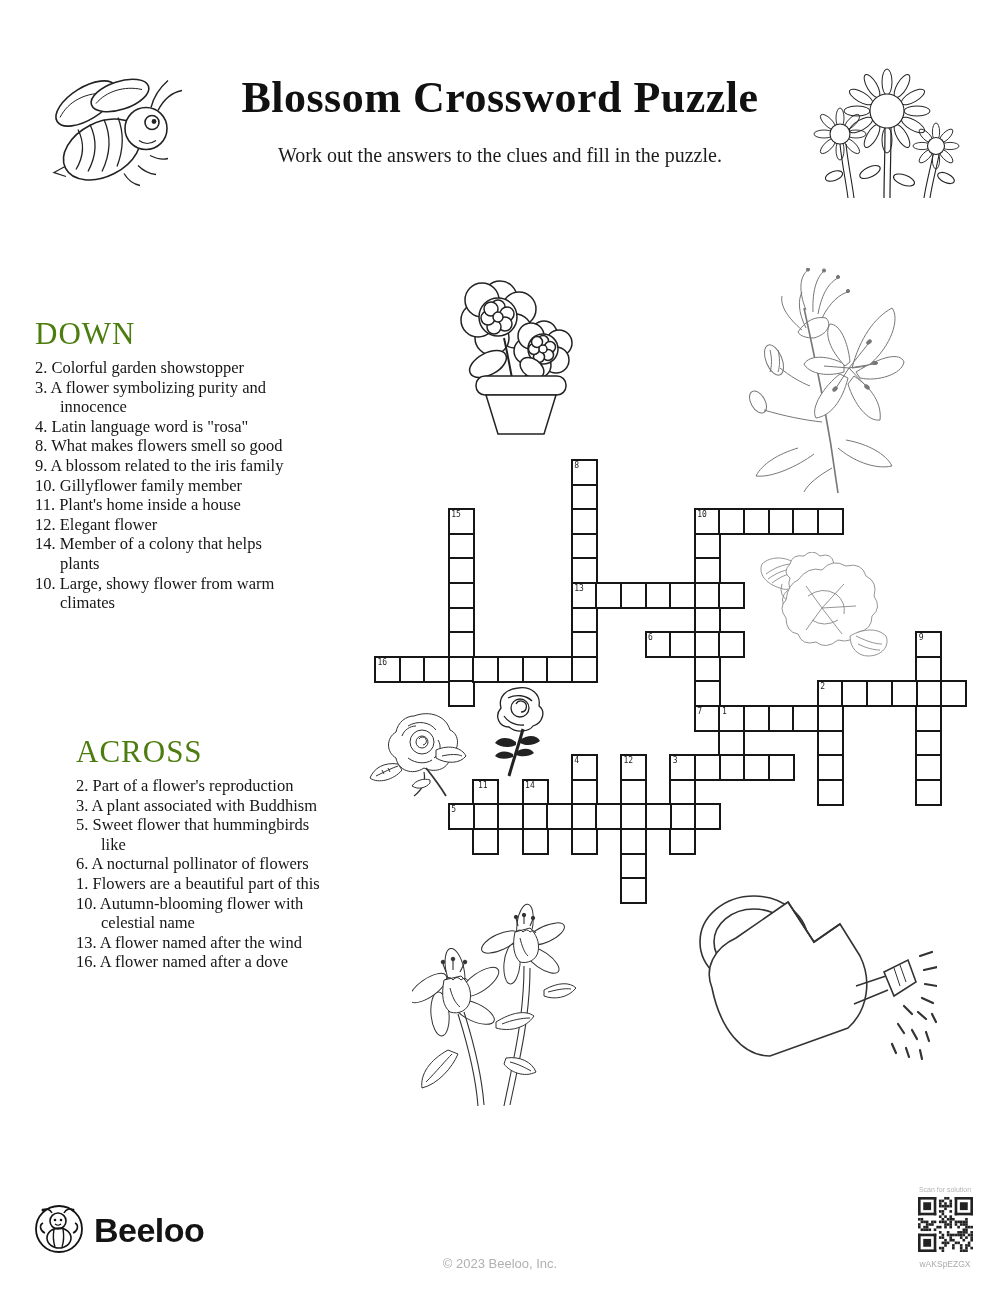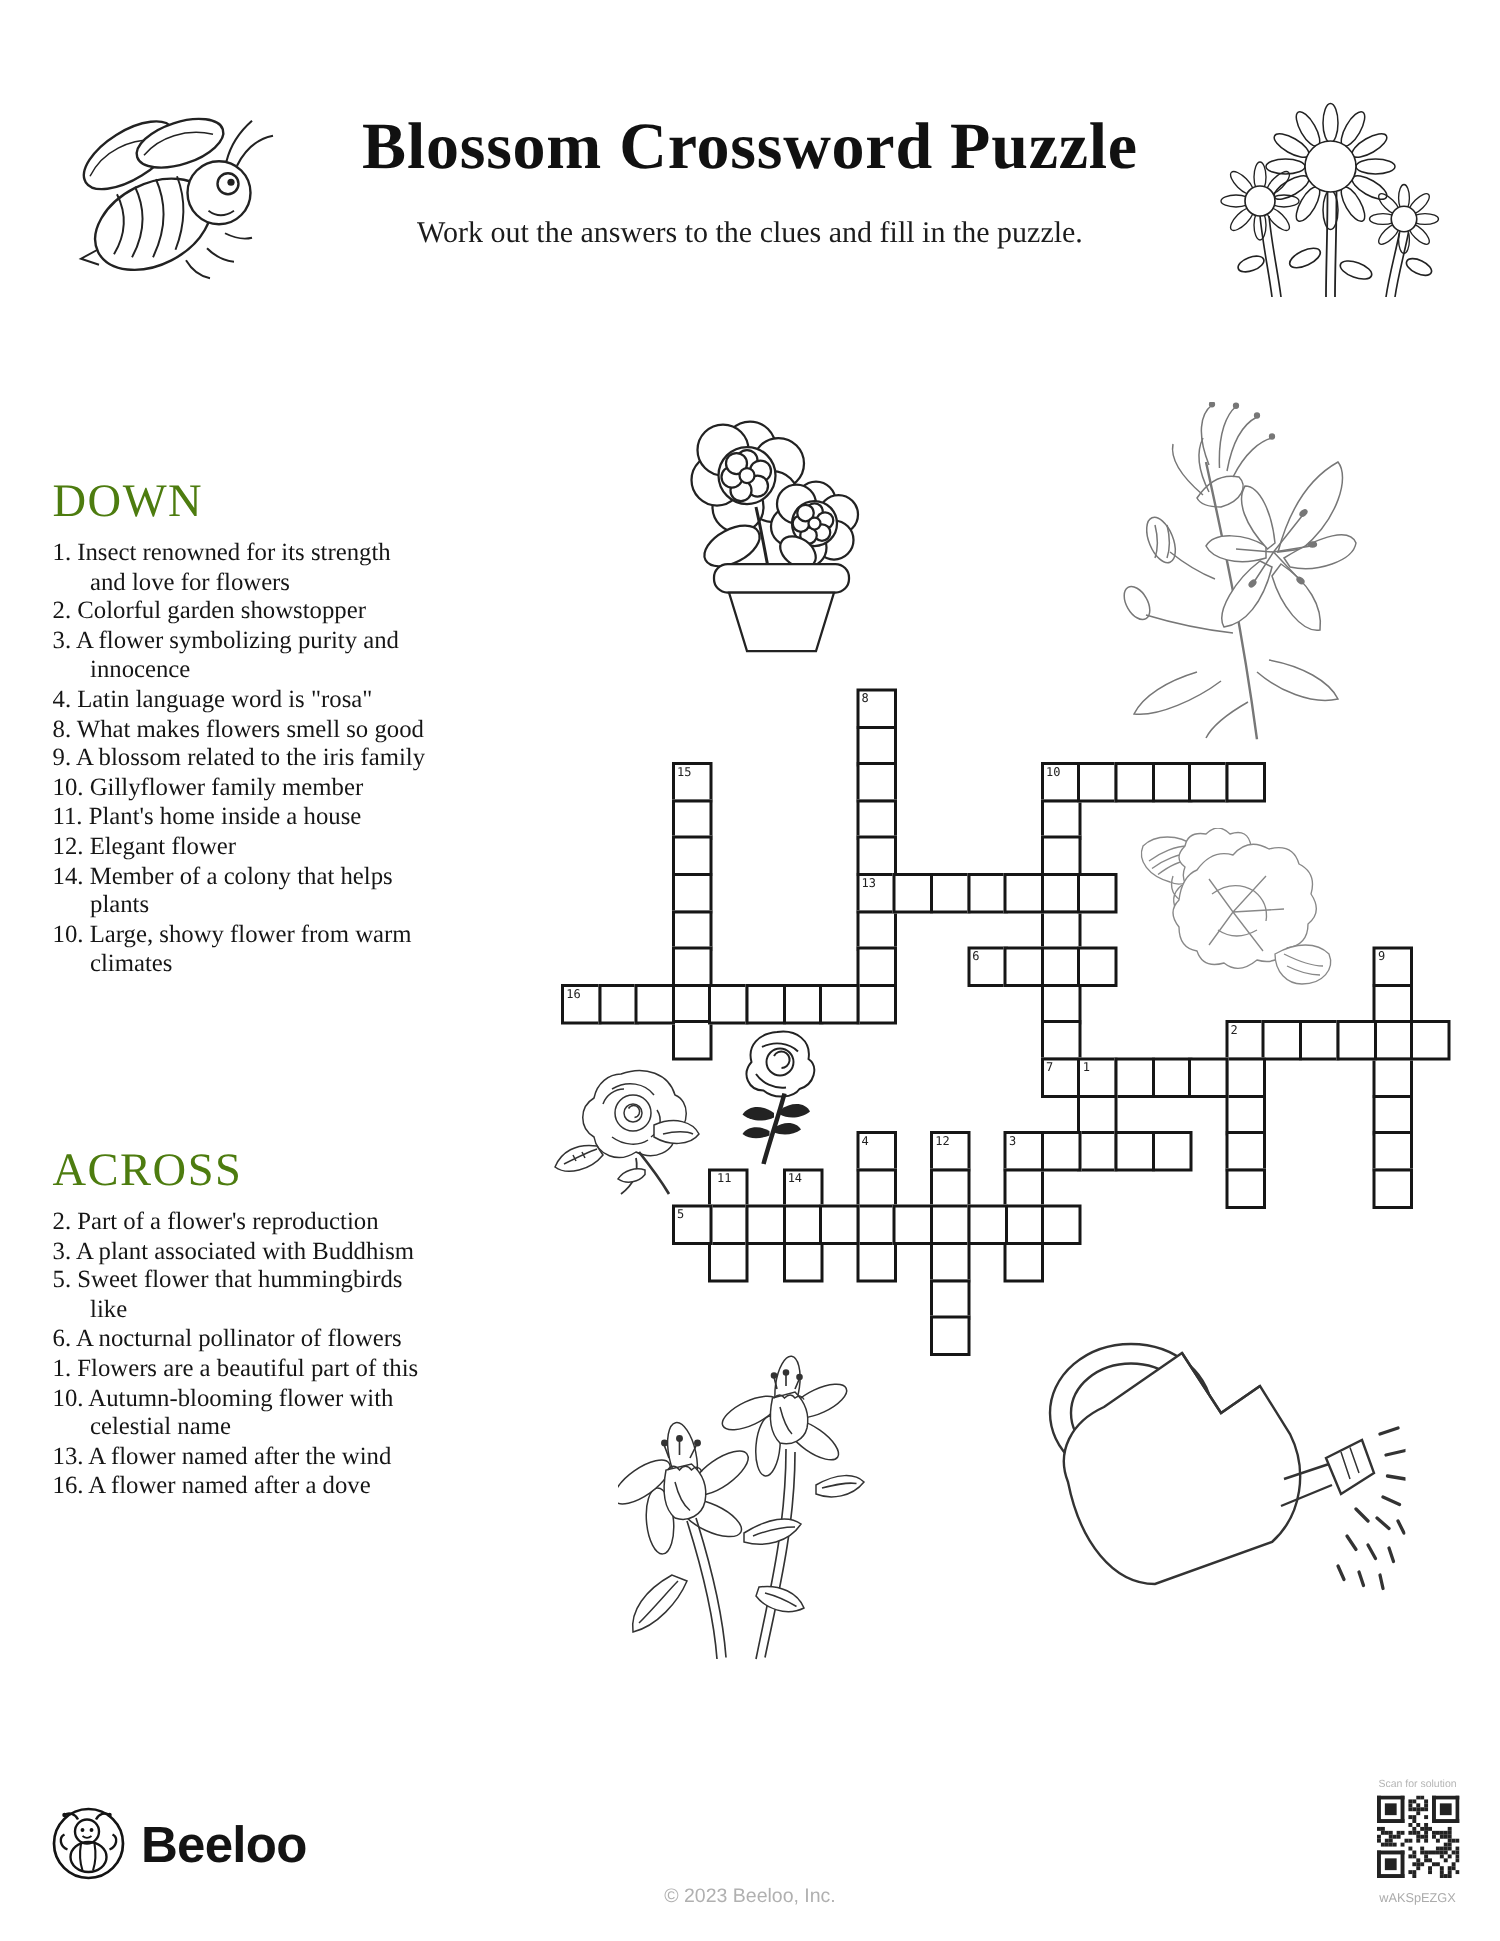--- a/index.html
+++ b/index.html
@@ -8,21 +8,21 @@
   
   #title{position:absolute;left:150px;right:150px;top:72px;text-align:center;
          font-size:44px;font-weight:700;letter-spacing:.5px;color:#111;}
   #subtitle{position:absolute;left:150px;right:150px;top:144px;text-align:center;
             font-size:20px;color:#1c1c1c;}
   .illus{position:absolute;}
   .illus svg{display:block;width:100%;height:100%;}
   
   .clue-block{position:absolute;left:35px;width:250px;}
   #down-block{top:316px;}
-  #across-block{top:762px;}
+  #across-block{top:734px;margin-left:41px;}
   .clue-heading{font-size:31px;letter-spacing:1px;color:#4d7c0f;font-weight:500;
                 font-family:"Liberation Serif",serif;margin:0 0 6px 0;}
   .clue{font-size:16.5px;line-height:19.6px;padding-left:25px;text-indent:-25px;color:#161616;}
   
   #grid-layer{position:absolute;z-index:2;}
   .cell{position:absolute;box-sizing:border-box;background:#fff;border:2.4px solid #161616;}
   .cellnum{position:absolute;z-index:3;font-family:"DejaVu Sans Mono",monospace;
            font-size:8px;line-height:8px;color:#222;}
   
   #brand-row{position:absolute;left:33px;top:1203px;height:54px;}
@@ -302,21 +302,20 @@
         <path d="M262,116 l8,8 M276,122 l8,7 M290,124 l4,8"></path>
         <path d="M256,134 l6,9 M270,140 l5,9 M284,142 l3,9"></path>
         <path d="M250,154 l4,9 M264,158 l3,9 M278,160 l2,9"></path>
       </g>
     </svg>
   </div>
 
   <div id="down-block" class="clue-block">
     <div class="clue-heading">DOWN</div>
     <div>
-        <div class="clue">1. Insect renowned for its strength and love for flowers</div>
         <div class="clue">2. Colorful garden showstopper</div>
         <div class="clue">3. A flower symbolizing purity and innocence</div>
         <div class="clue">4. Latin language word is "rosa"</div>
         <div class="clue">8. What makes flowers smell so good</div>
         <div class="clue">9. A blossom related to the iris family</div>
         <div class="clue">10. Gillyflower family member</div>
         <div class="clue">11. Plant's home inside a house</div>
         <div class="clue">12. Elegant flower</div>
         <div class="clue">14. Member of a colony that helps plants</div>
         <div class="clue">10. Large, showy flower from warm climates</div>

